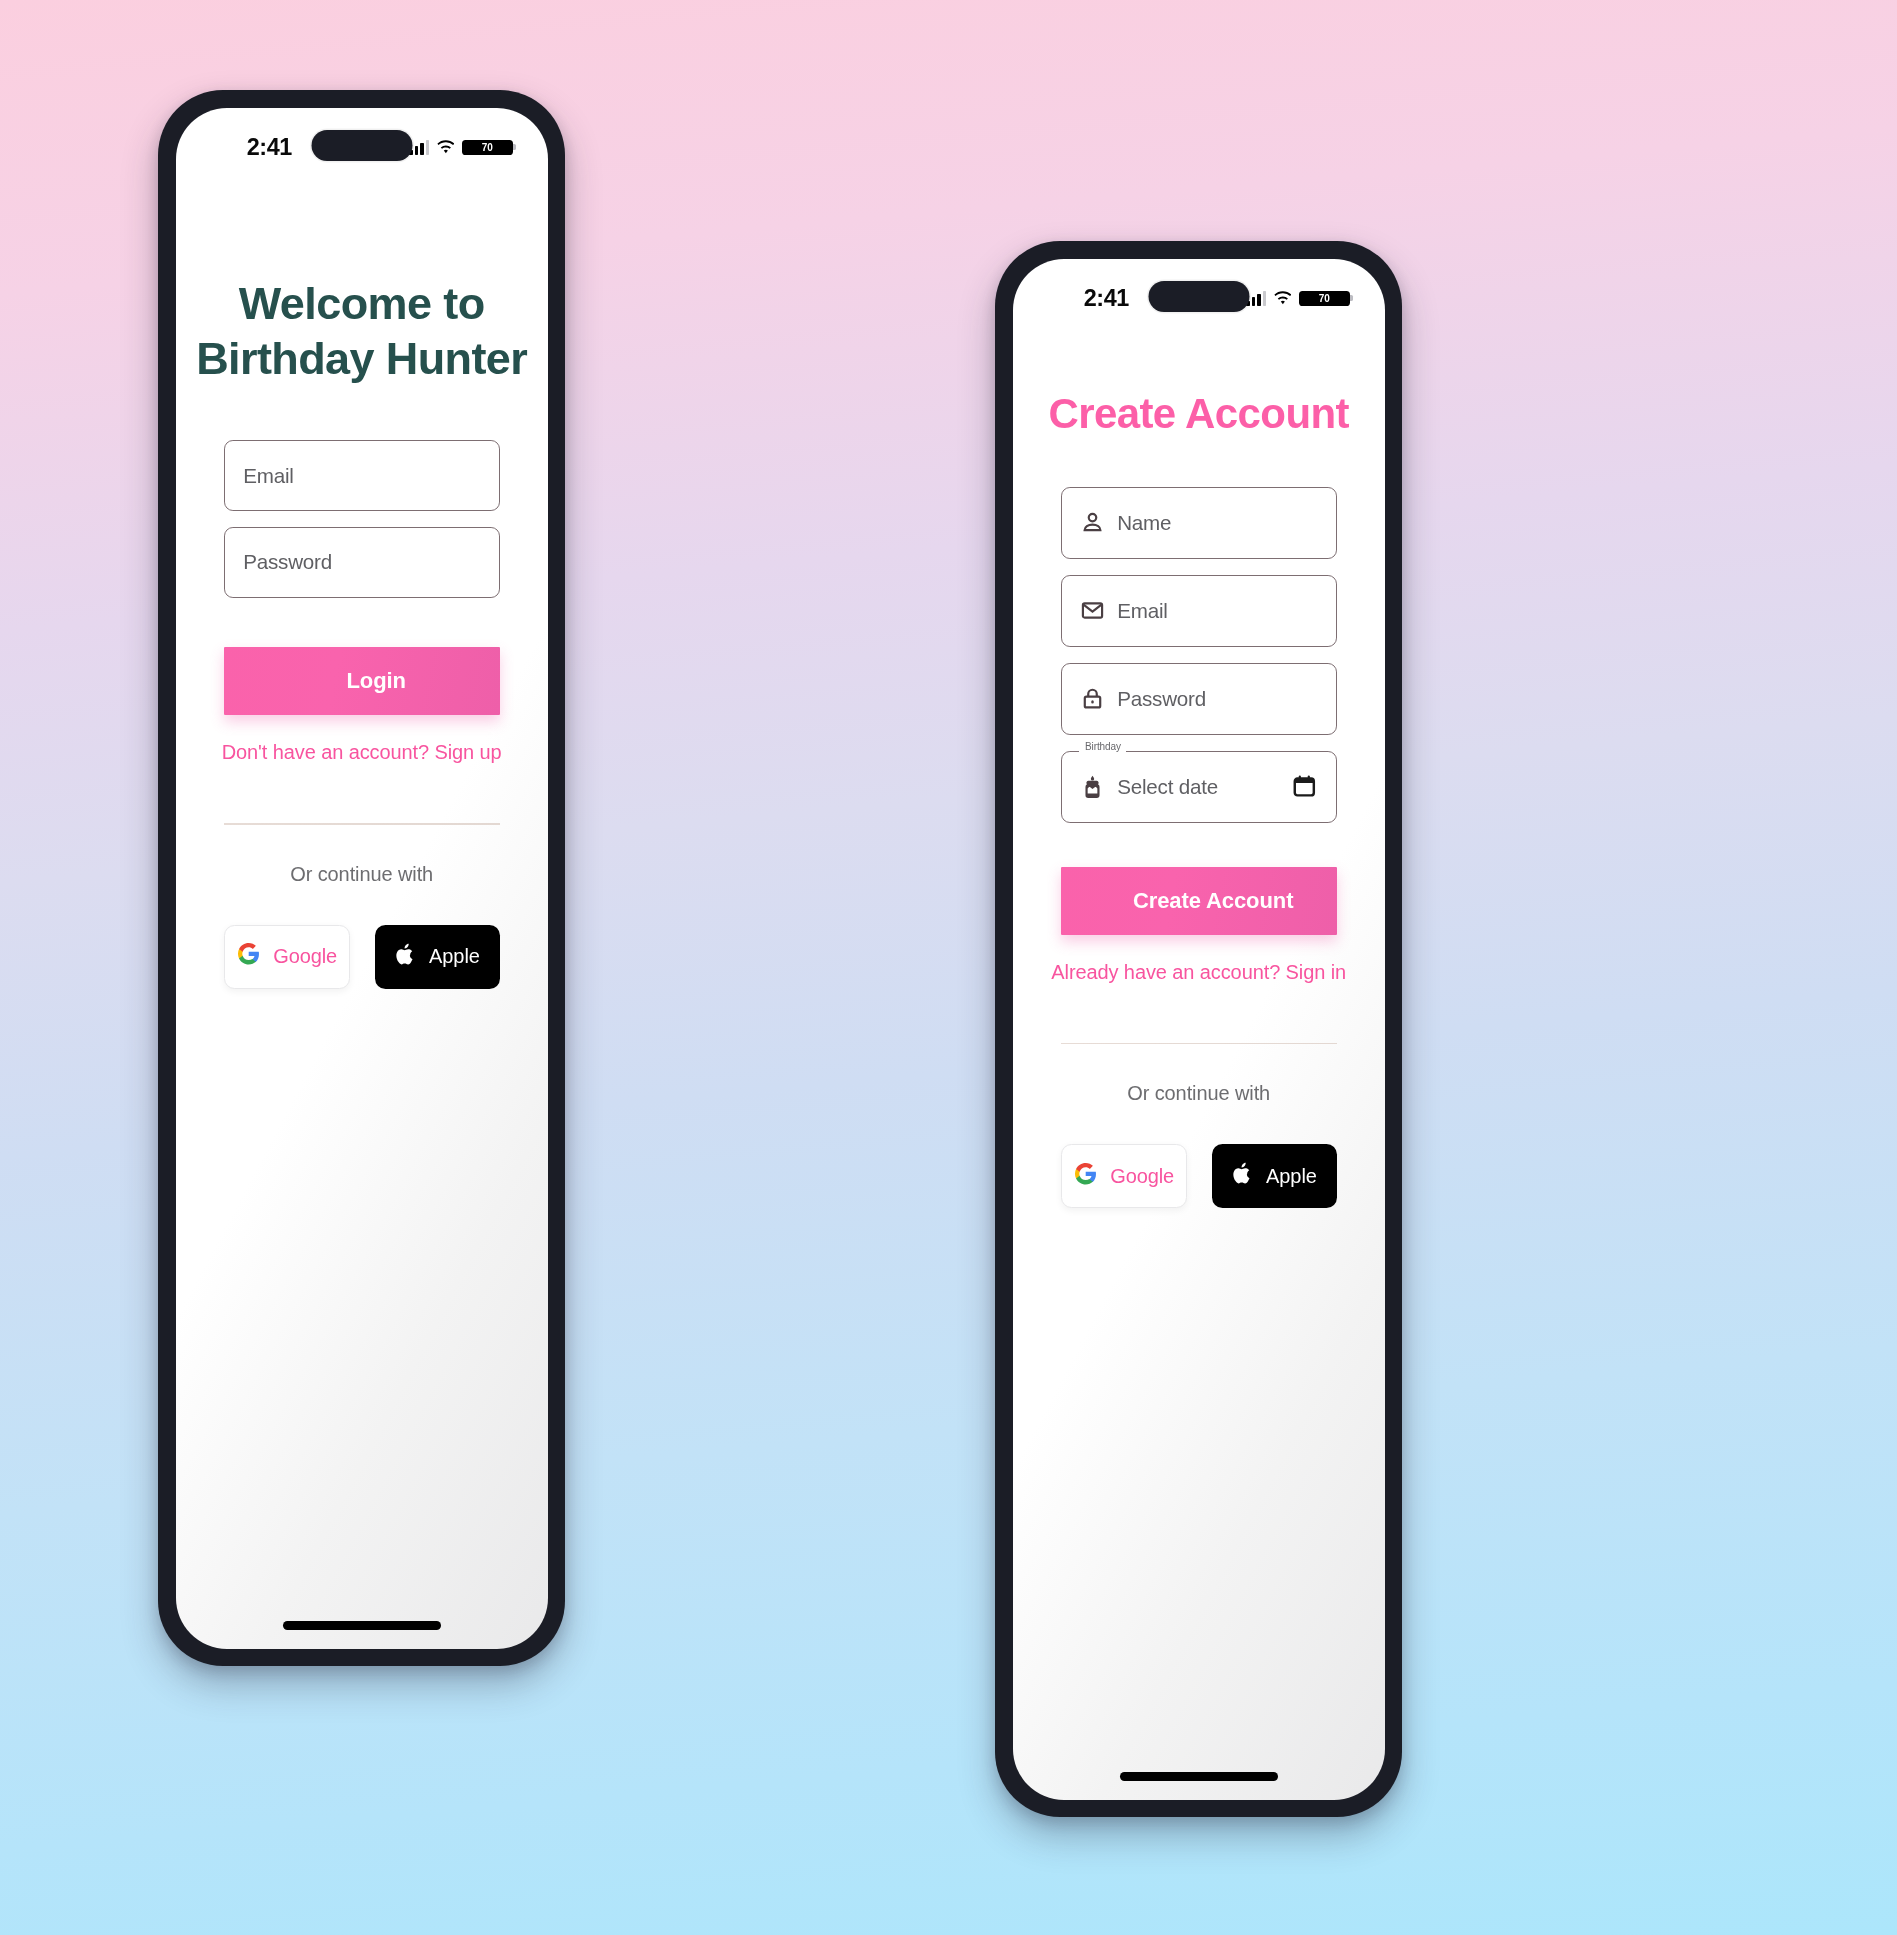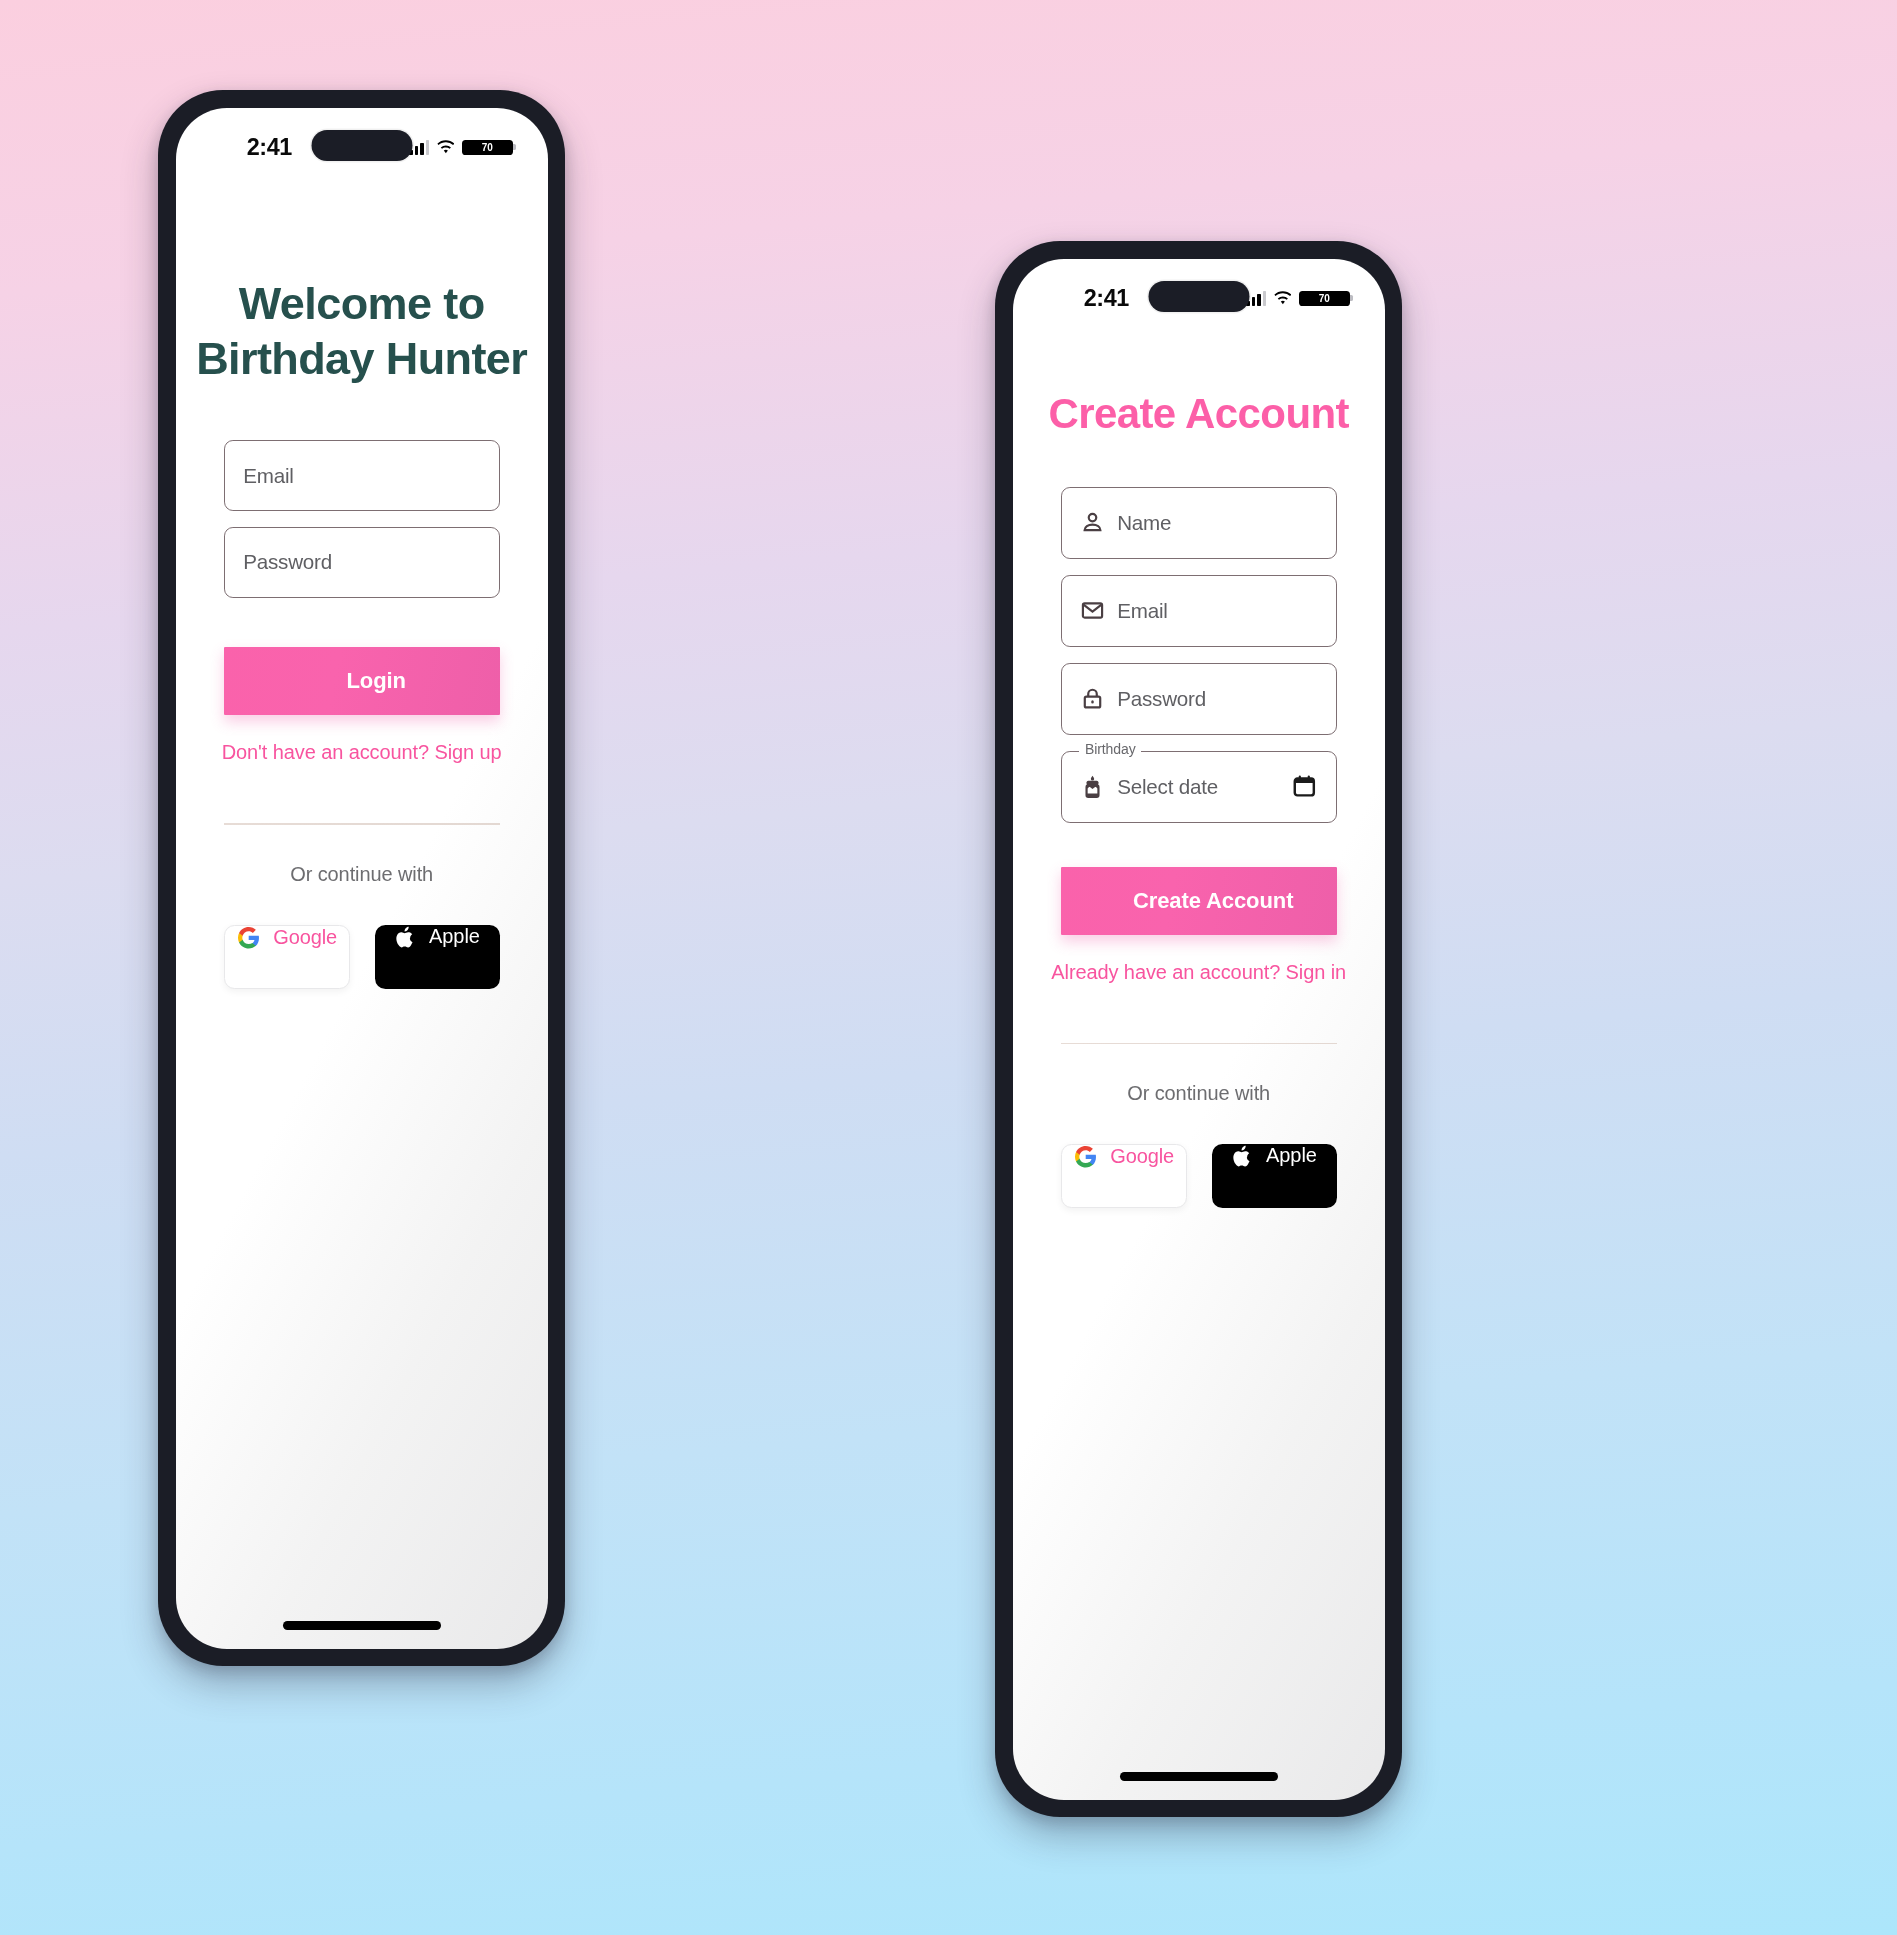--- a/index.html
+++ b/index.html
@@ -111,21 +111,21 @@
   }
   .or-text {
     margin-top:38px; text-align:center;
     color:#6d6d70; font-size:20px; letter-spacing:-0.1px;
   }
   .social-row {
     margin:39px 48px 0 48px; display:flex; gap:25px;
   }
   .soc {
     flex:1 1 0; height:64px; border-radius:10.5px;
-    display:flex; align-items:flex-start; justify-content:center; gap:13px;
+    display:flex; align-items:center; justify-content:center; gap:13px;
     font-size:20px; font-weight:500; letter-spacing:-0.1px;
   }
   .soc-google {
     background:#fff; border:1.2px solid #e8e8ea; color:#f8549f;
     box-shadow:0 2.8px 7.3px rgba(0,0,0,.05);
   }
   .soc-apple { background:#000; color:#fff; }
   .soc svg, .soc .glyph { flex:0 0 auto; }
 
   
@@ -137,21 +137,21 @@
   .outlined {
     position:relative; width:100%; height:72px;
     border:1.2px solid #7d6e72; border-radius:8.9px;
     display:flex; align-items:center; padding:0 18.5px; gap:12px;
   }
   .outlined + .outlined { margin-top:16px; }
   .outlined.notched { margin-top:16px; }
   .notch-label {
     position:absolute; left:17.7px; top:-10.5px;
     background:#fff; padding:0 5.6px;
-    font-size:14px; color:#68686c; letter-spacing:-0.1px;
+    font-size:10px; color:#68686c; letter-spacing:-0.1px;
   }
   .trailing-icon { margin-left:auto; width:26.6px; height:26.6px; display:block; }
   .btn-primary.signup { margin-top:44px; }
 
   
   .ico-stroke { stroke:#4a3f43; fill:none; stroke-width:2.1; }
   .ico-fill { fill:#4a3f43; }
 </style>
 </head>
 <body>

